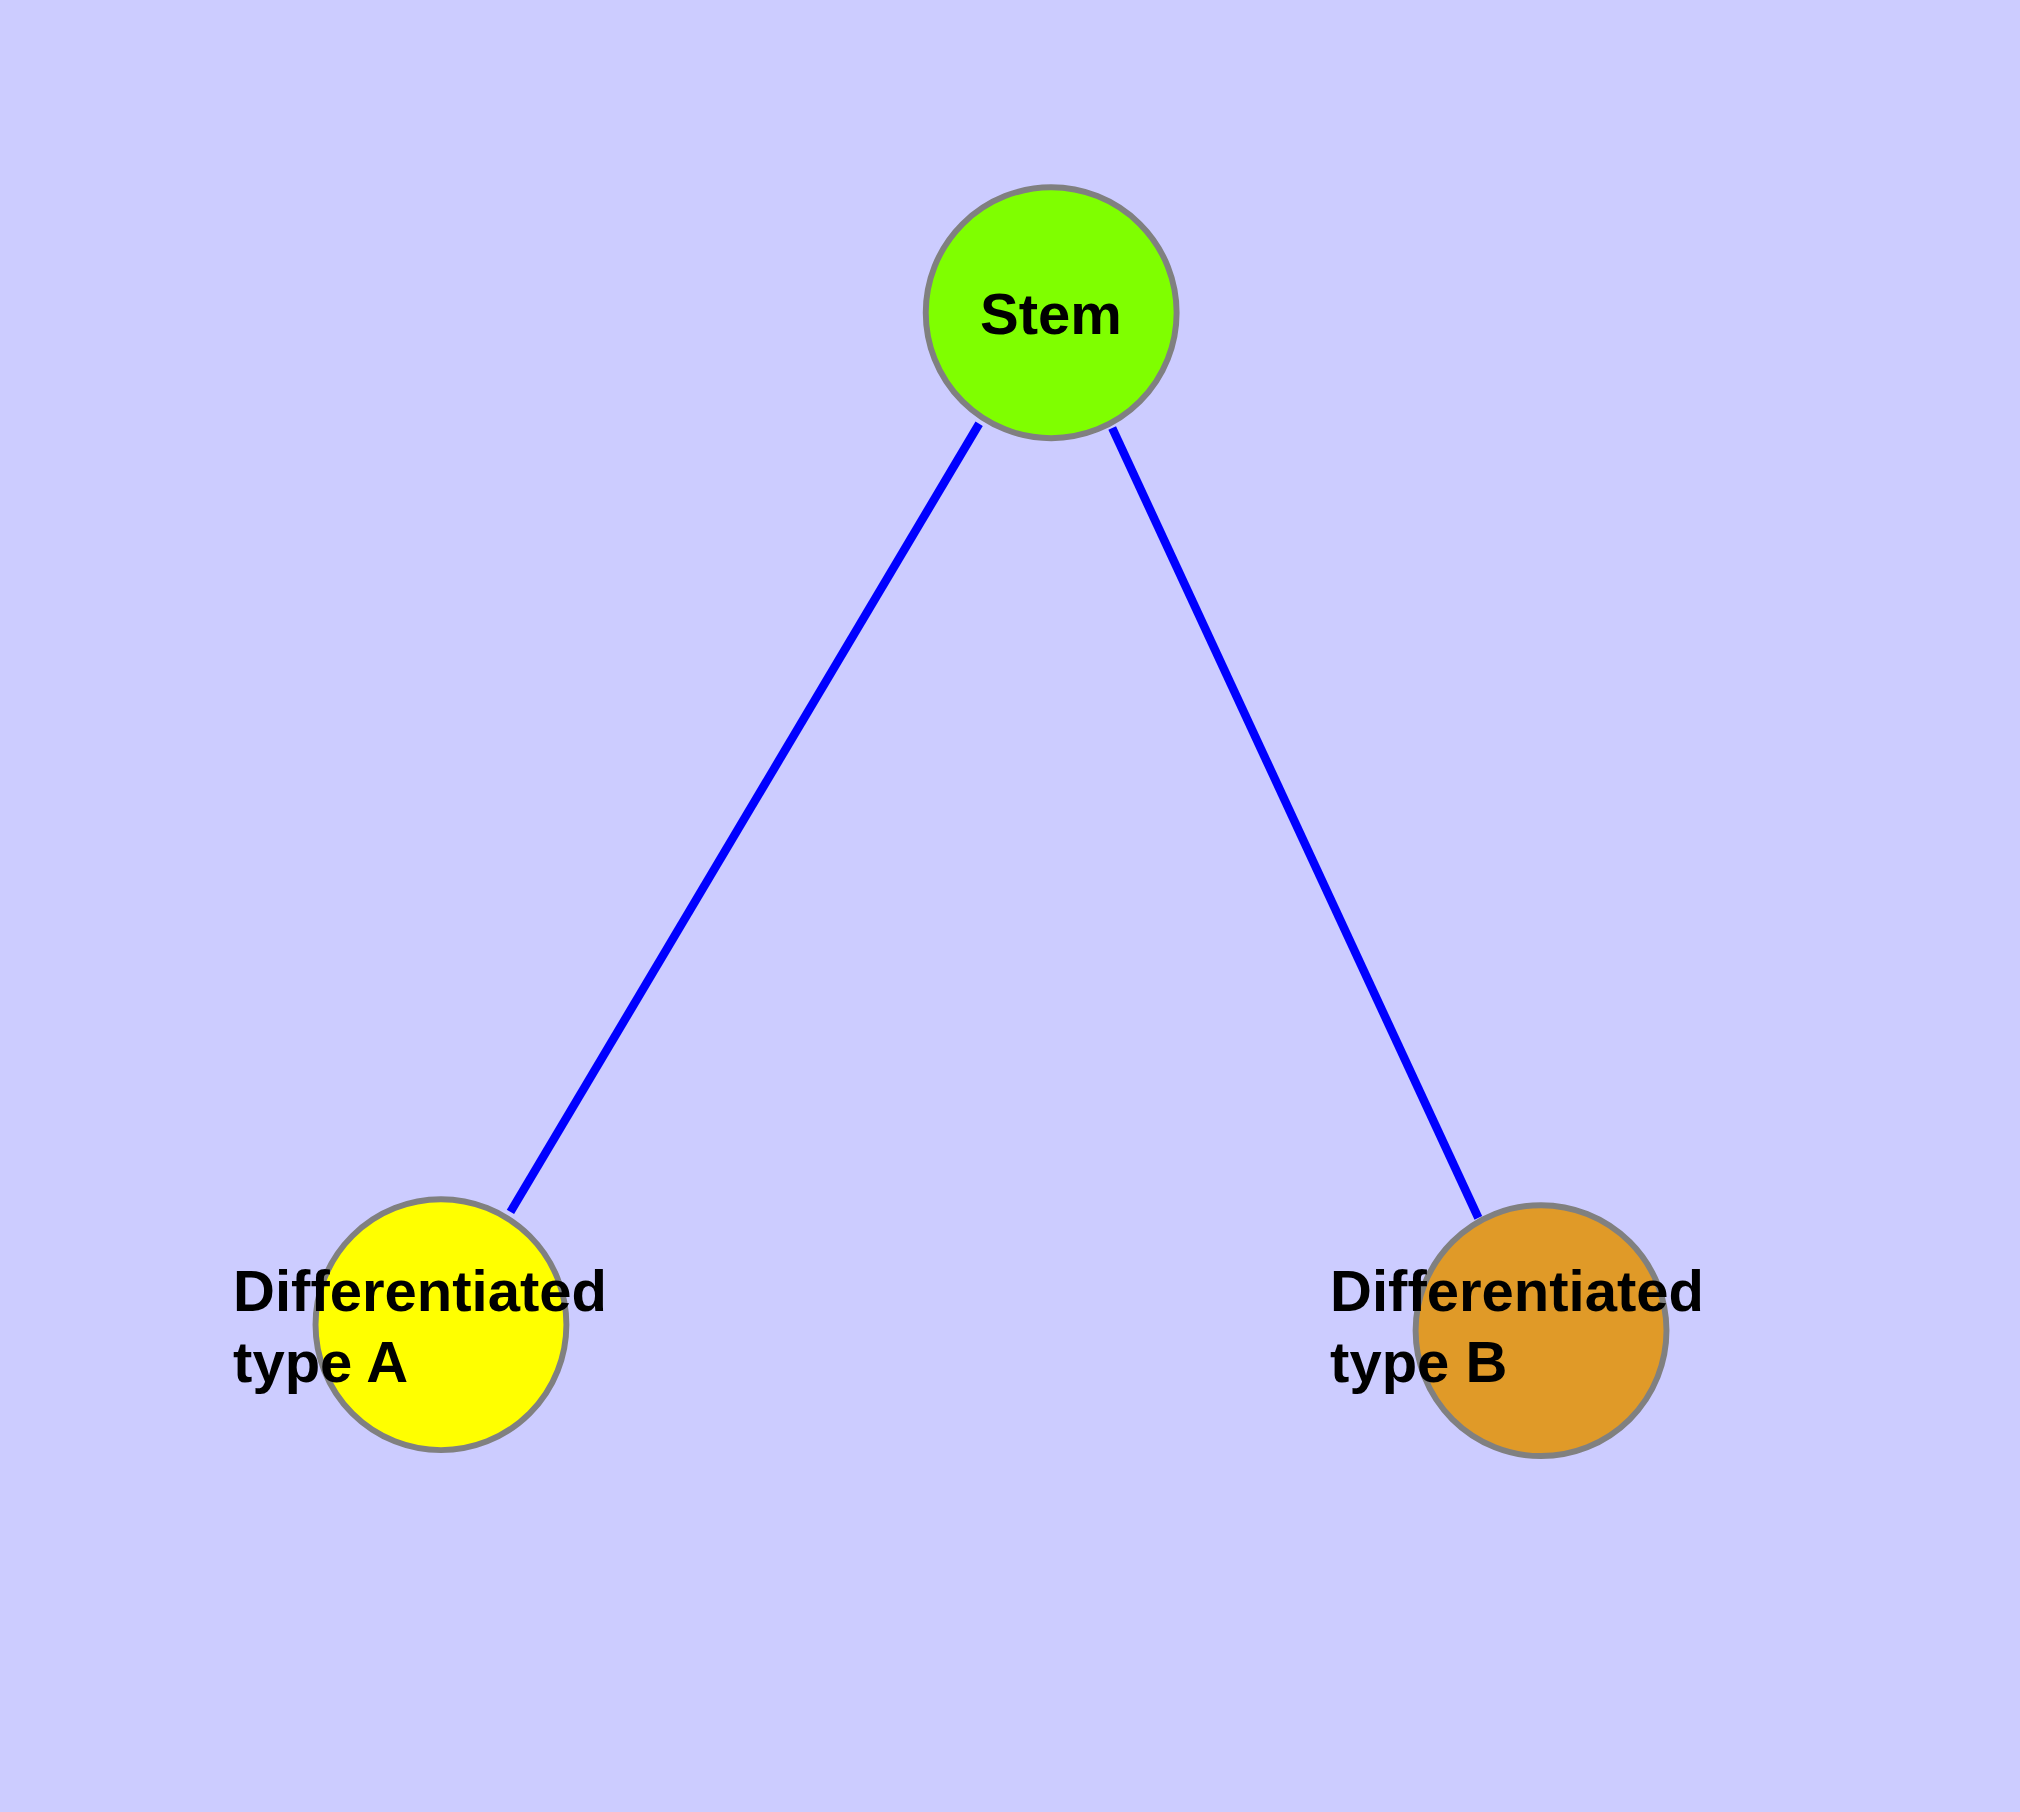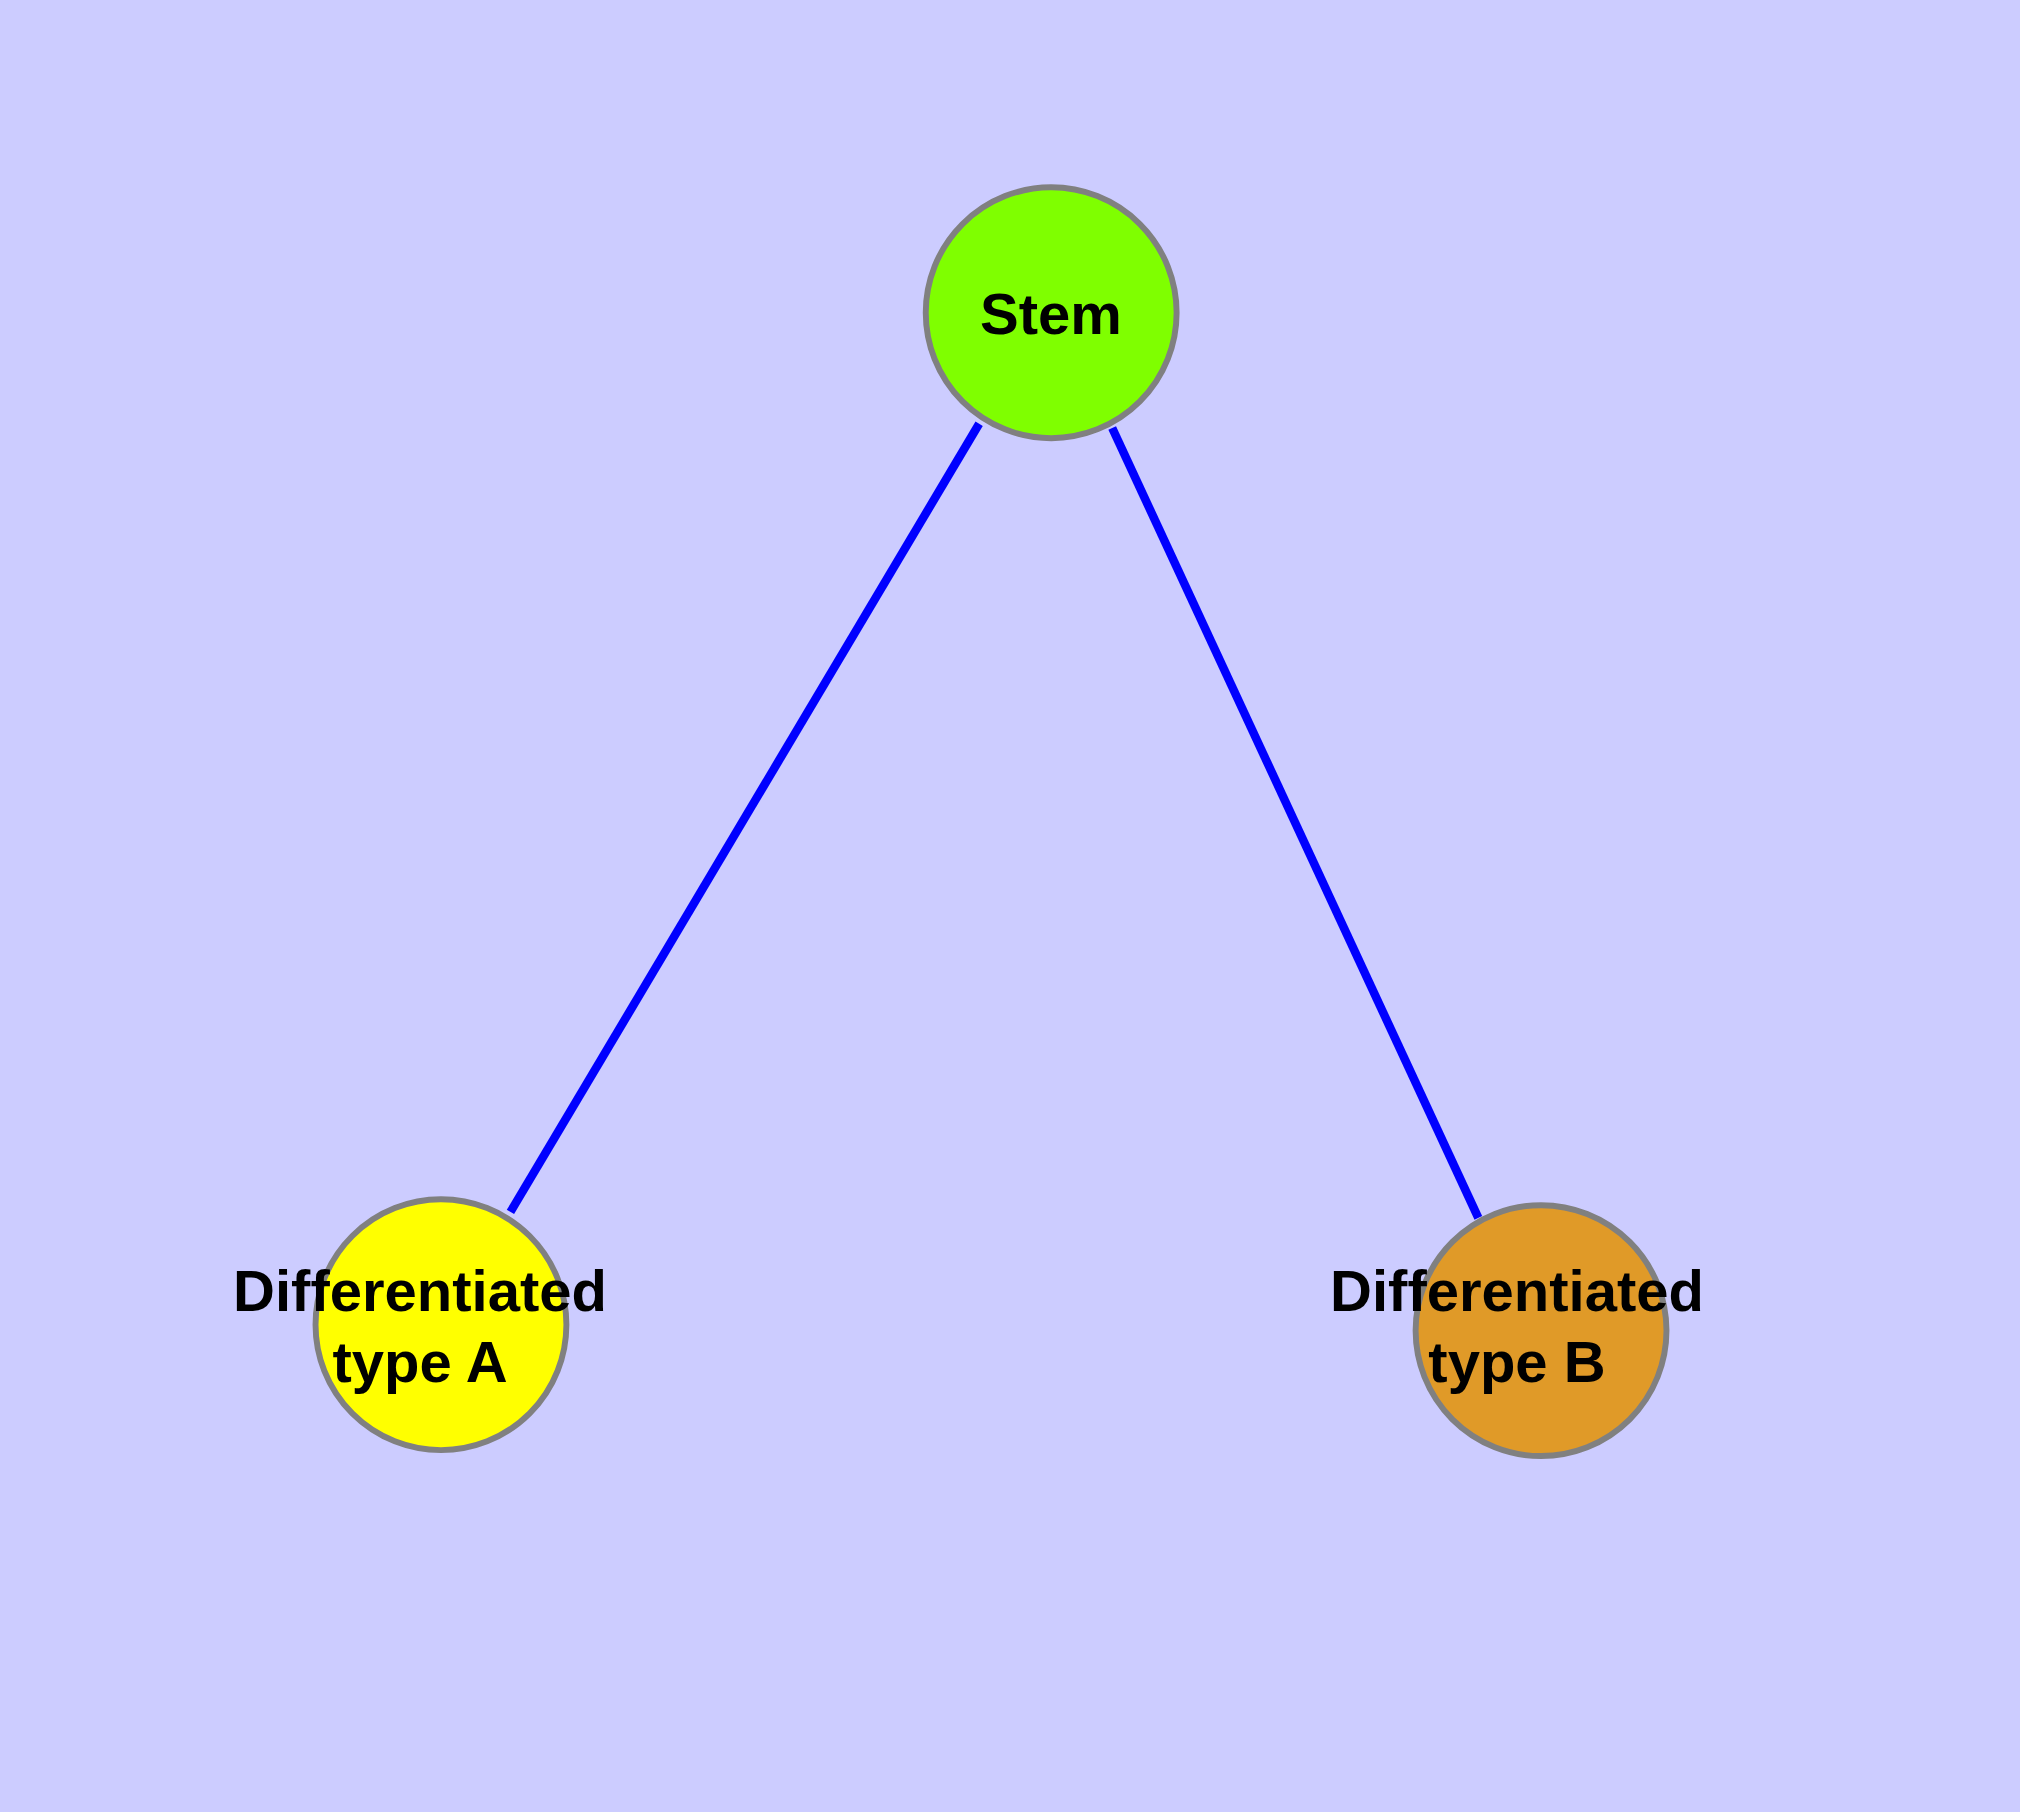--- a/index.html
+++ b/index.html
@@ -22,21 +22,21 @@
     width: 2021px;
     height: 1812px;
   }
   .node-label {
     position: absolute;
     color: #000000;
     font-family: "Liberation Sans", sans-serif;
     font-weight: bold;
     font-size: 58px;
     line-height: 71px;
-    text-align: center;
+    text-align: left;
     white-space: pre;
     pointer-events: none;
     transform: translate(-50%, -50%);
   }
 </style>
 </head>
 <body>
 
 <div id="canvas">
 

